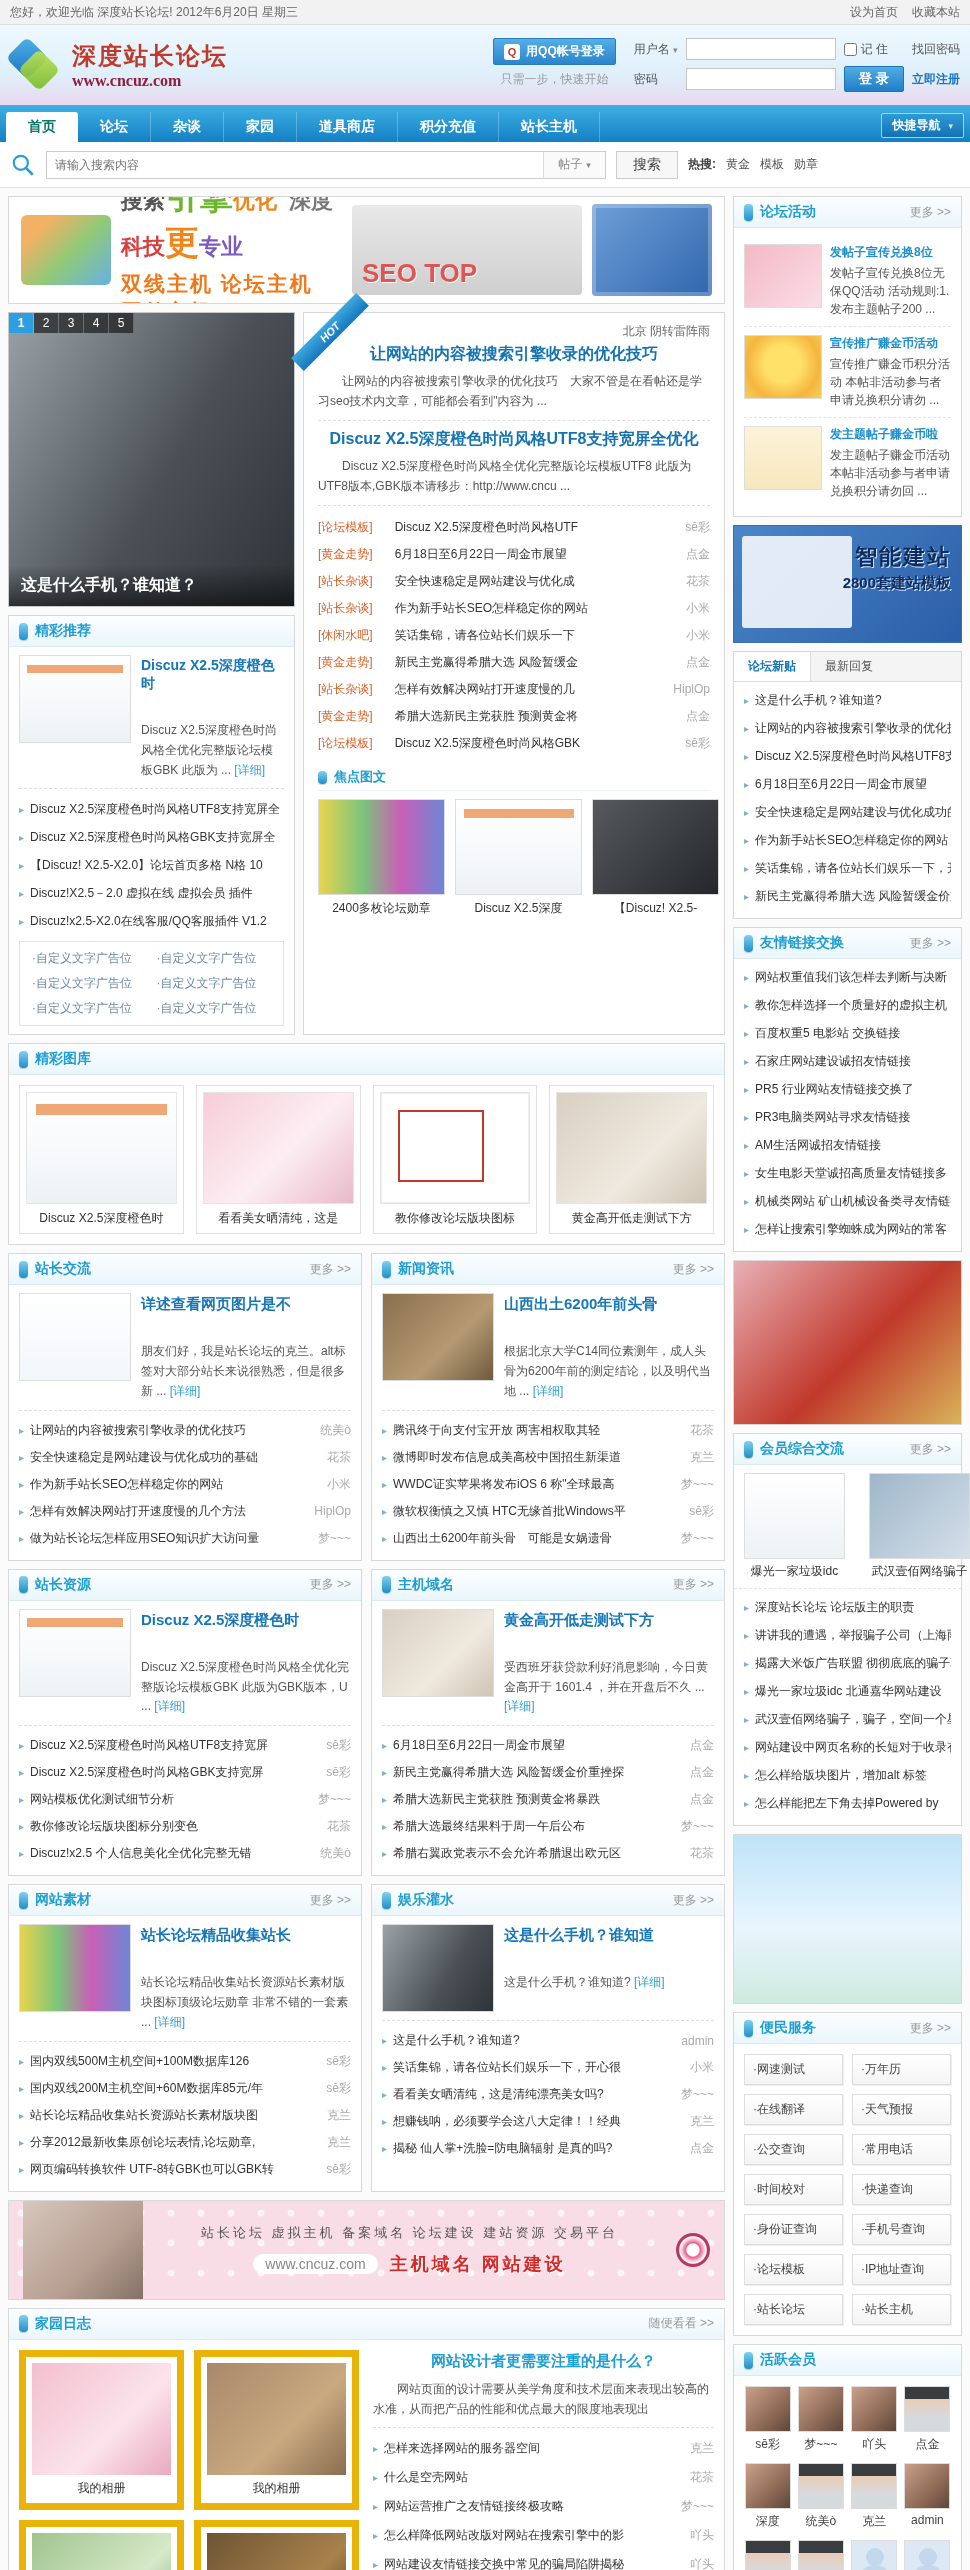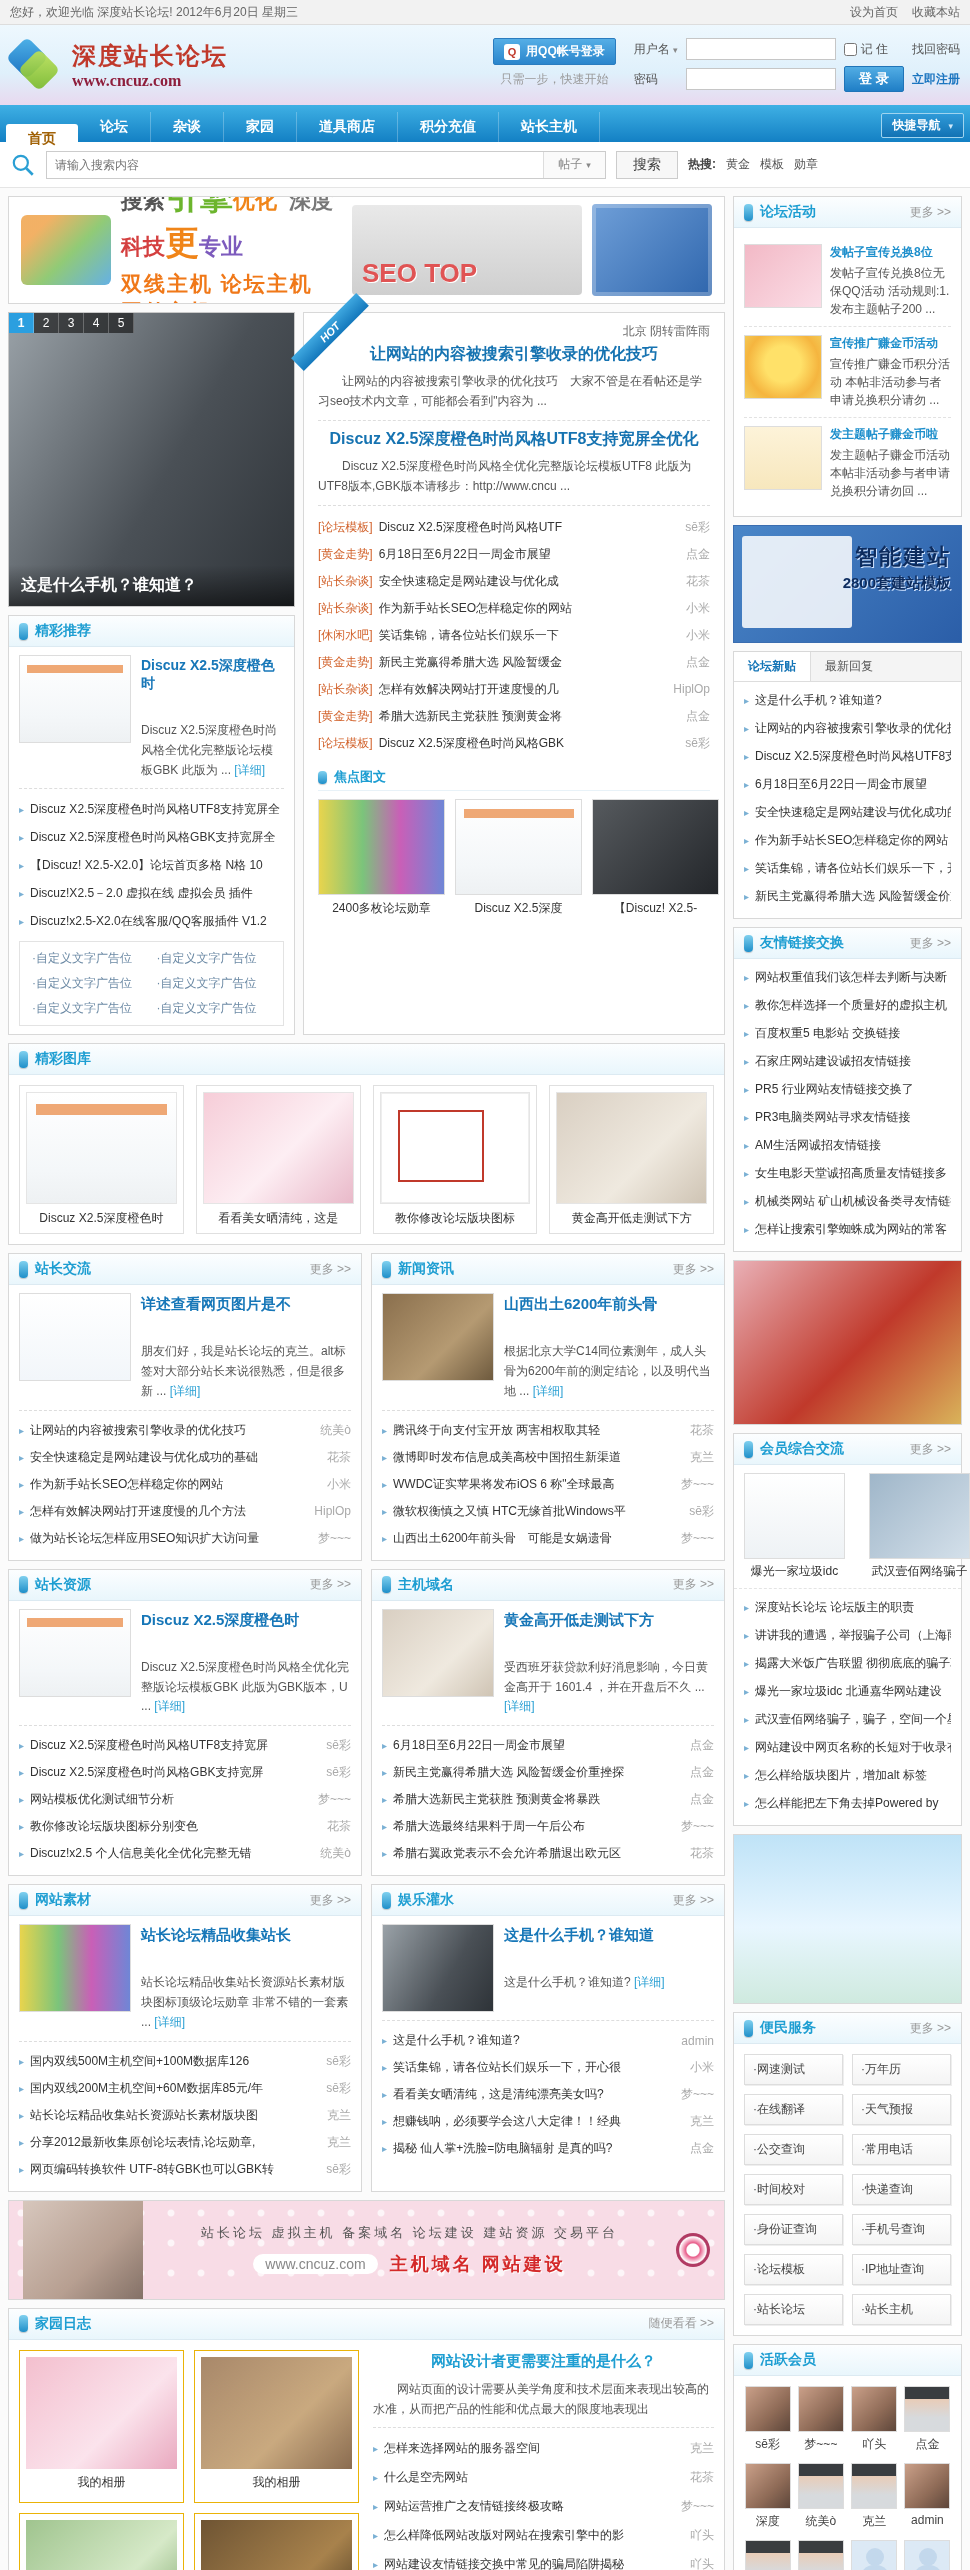--- a/index.html
+++ b/index.html
@@ -29,21 +29,21 @@
   .login-grid input[type=text],.login-grid input[type=password]{width:150px;height:22px;border:1px solid #c6c6c6;background:#fff;padding:0 4px;}
   .remember{display:flex;align-items:center;gap:4px;color:#555;}
   .lnk-find{color:#555;}
   .btn-login{background:linear-gradient(180deg,#52ade4,#1f7ec6);border:1px solid #1f74b8;color:#fff;font-weight:bold;padding:3px 14px;border-radius:2px;}
   .lnk-reg{color:#1c76c0;font-weight:bold;}
   .caret{color:#888;font-size:9px;}
   
   .nav{height:37px;background:linear-gradient(180deg,#3fb0e4,#1380c4);display:flex;align-items:flex-end;padding:0 6px;position:relative;}
   .nav-tabs{display:flex;height:30px;}
   .nav-tabs a{color:#fff;font-weight:bold;font-size:14px;padding:6px 22px;border-right:1px solid rgba(255,255,255,.25);}
-  .nav-tabs a:first-child{background:#fff;color:#a16207;border-radius:3px 3px 0 0;border-right:none;margin-top:12px;}
+  .nav-tabs a:first-child{background:#fff;color:#0f766e;border-radius:3px 3px 0 0;border-right:none;}
   .quick{margin-left:auto;margin-bottom:4px;background:linear-gradient(180deg,#2f9ad8,#1272b4);border:1px solid #9fd4ef;color:#fff;font-weight:bold;padding:3px 10px;border-radius:2px;display:flex;gap:8px;align-items:center;}
   
   .searchbar{height:46px;display:flex;align-items:center;gap:10px;padding:0 10px;border-bottom:1px solid #e5e5e5;background:#fff;}
   .search-ico{width:26px;height:26px;}
   .s-input{display:flex;border:1px solid #ccc;height:28px;width:560px;}
   .s-input input{flex:1;border:none;outline:none;padding:0 8px;font-size:12px;color:#333;background:#fff;}
   .s-type{width:62px;border-left:1px solid #ddd;display:flex;align-items:center;justify-content:center;color:#888;gap:4px;background:#fafafa;}
   .s-btn{height:28px;border:1px solid #ccc;background:#f7f7f7;padding:0 16px;font-size:14px;color:#444;}
   .hot-label{font-weight:bold;color:#444;}
   .hotk a{color:#555;margin-right:10px;}
@@ -101,21 +101,21 @@
   .ad-box a{color:#6c8aa5;}
   
   .center{width:422px;position:relative;padding:10px 14px 8px;min-height:551px;}
   .ribbon{position:absolute;top:10px;left:-20px;width:92px;transform:rotate(-45deg);background:linear-gradient(180deg,#3fa8e0,#1478bc);color:#fff;font-weight:bold;text-align:center;font-size:11px;padding:3px 0;font-style:italic;}
   .weather{text-align:right;color:#666;margin-bottom:4px;}
   .c-feat{border-bottom:1px dashed #ddd;padding-bottom:8px;margin-bottom:8px;}
   .c-feat h2{text-align:center;font-size:16px;margin-bottom:6px;}
   .c-feat h2 a{color:#1673b1;}
   .c-feat p{color:#555;line-height:1.7;text-indent:2em;}
   .c-row{display:flex;align-items:center;height:27px;}
-  .c-row .tag{color:#d2622b;margin-right:6px;flex:none;}
+  .c-row .tag{color:#d2622b;margin-right:22px;flex:none;}
   .c-row .t{flex:1;overflow:hidden;white-space:nowrap;}
   .c-row .au{color:#aaa;margin-left:8px;}
   .focus{margin-top:8px;}
   .focus-hd{display:flex;align-items:center;gap:7px;height:26px;border-bottom:1px solid #e8f2f8;margin-bottom:8px;}
   .focus-hd h4{color:#1e9ed2;font-size:13px;}
   .focus-row{display:flex;gap:10px;}
   .focus-it{width:127px;text-align:center;}
   .focus-it .im{width:127px;height:96px;border:1px solid #ddd;}
   .focus-it .cap{margin-top:5px;color:#333;display:block;}
   
@@ -145,21 +145,21 @@
   .pb-girl{width:120px;height:100px;background:linear-gradient(135deg,#d7c7bd,#b79f91 60%,#837066);flex:none;}
   .pb-tx{flex:1;text-align:center;}
   .pb-l1{color:#555;font-size:13px;letter-spacing:3px;}
   .pb-l2{margin-top:10px;display:flex;align-items:center;justify-content:center;gap:12px;}
   .pb-url{background:#fff;color:#888;padding:2px 12px;border-radius:10px;font-size:14px;}
   .pb-big{font-size:18px;font-weight:bold;color:#d42a2a;text-shadow:1px 1px 0 #fff;letter-spacing:3px;}
   .pb-dot{width:34px;height:34px;border-radius:50%;background:radial-gradient(circle,#fff 25%,#e85d8a 30%,#fff 55%,#b13a63 60%);flex:none;}
   
   .blog-bd{display:flex;gap:14px;padding:10px;}
   .albums{display:grid;grid-template-columns:165px 165px;gap:10px;}
-  .album{border:1px solid #eab308;padding:6px;text-align:center;}
+  .album{border:7px solid #eab308;padding:6px;text-align:center;}
   .album .im{width:100%;height:112px;}
   .album .cap{display:block;margin-top:5px;color:#333;}
   .g-a1{background:linear-gradient(135deg,#f3bfce,#fbe3ec 60%,#e9a9bf);}
   .g-a2{background:linear-gradient(135deg,#a8886a,#c9a97f 60%,#8a6c50;);}
   .g-a2{background:linear-gradient(135deg,#a8886a,#c9a97f 60%,#8a6c50);}
   .g-a3{background:linear-gradient(135deg,#9fc48e,#d6e9c8 60%,#7ba467);}
   .g-a4{background:linear-gradient(135deg,#6e5433,#a8824c 60%,#3c2f1c);}
   .blog-r{flex:1;min-width:0;}
   .blog-r h2{text-align:center;font-size:15px;margin:2px 0 8px;}
   .blog-r h2 a{color:#1e9ed2;}

